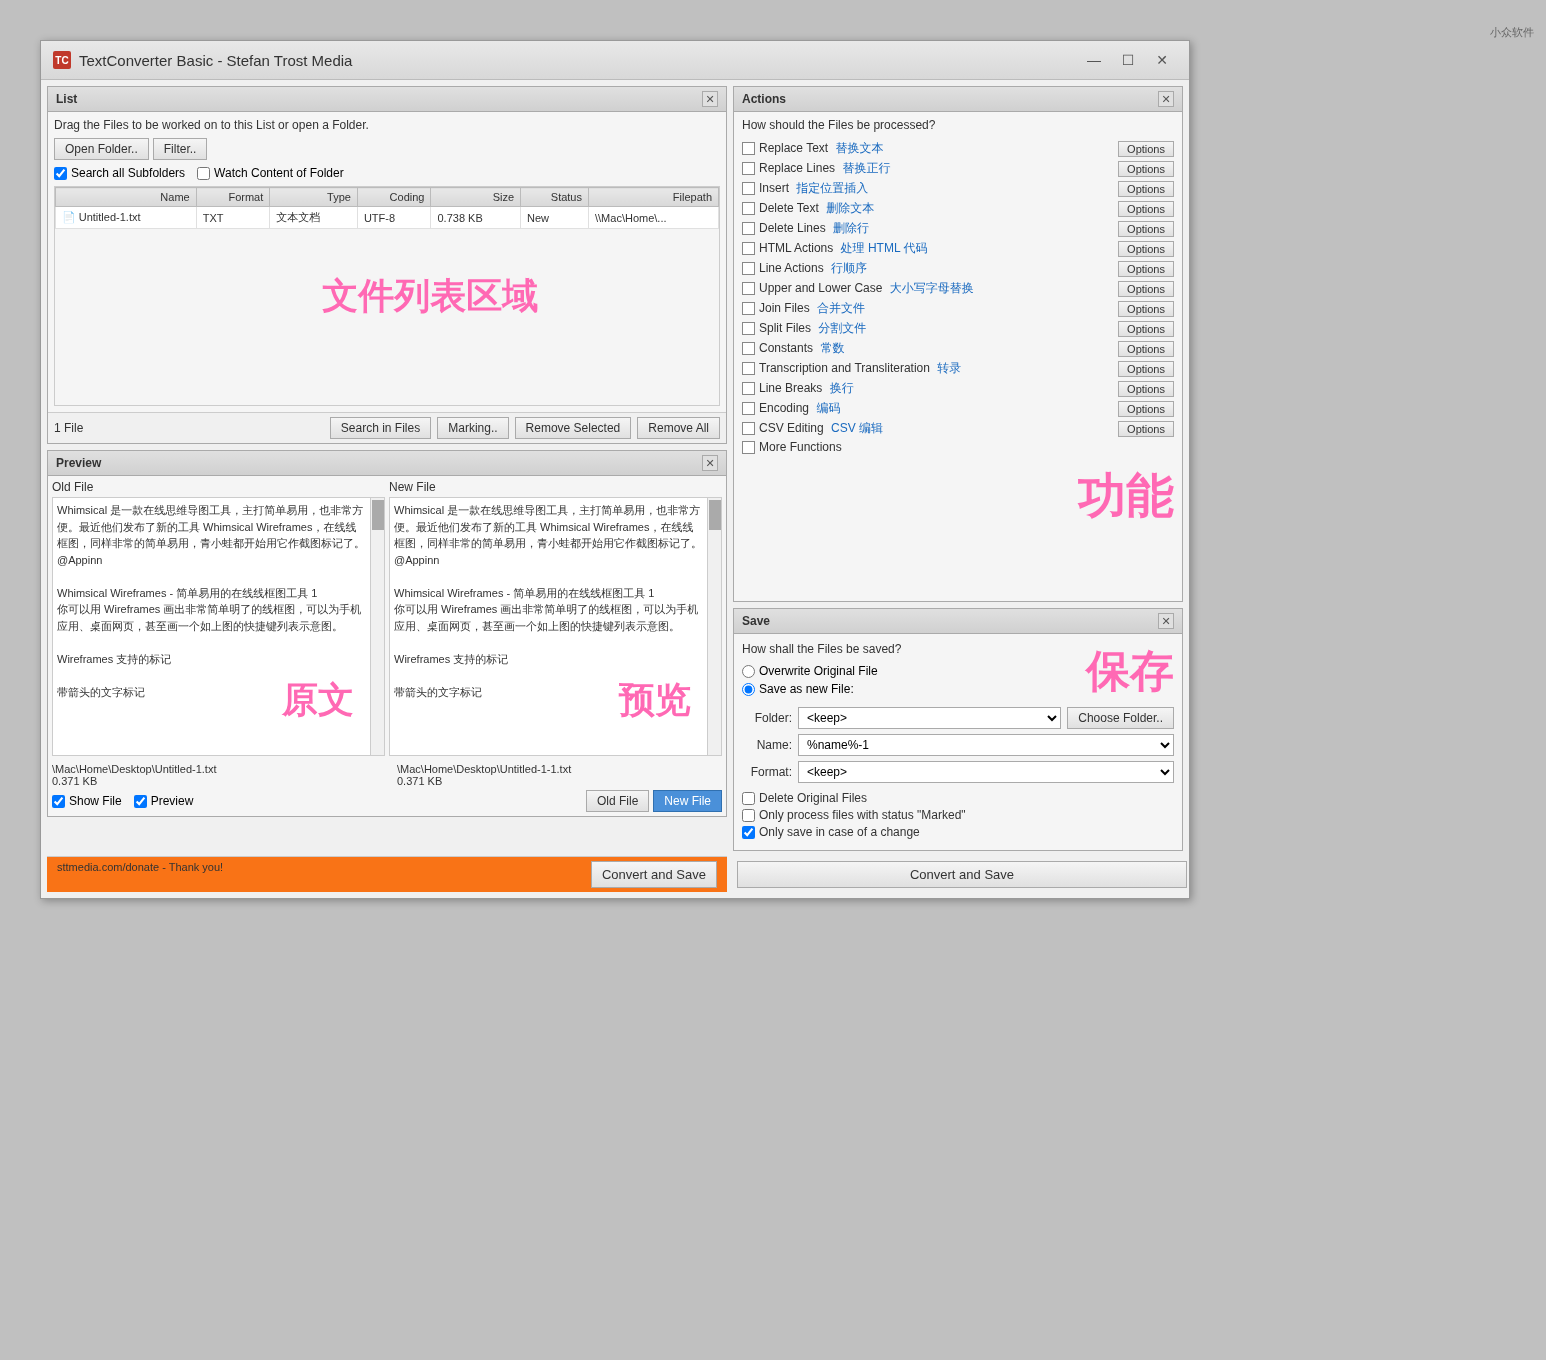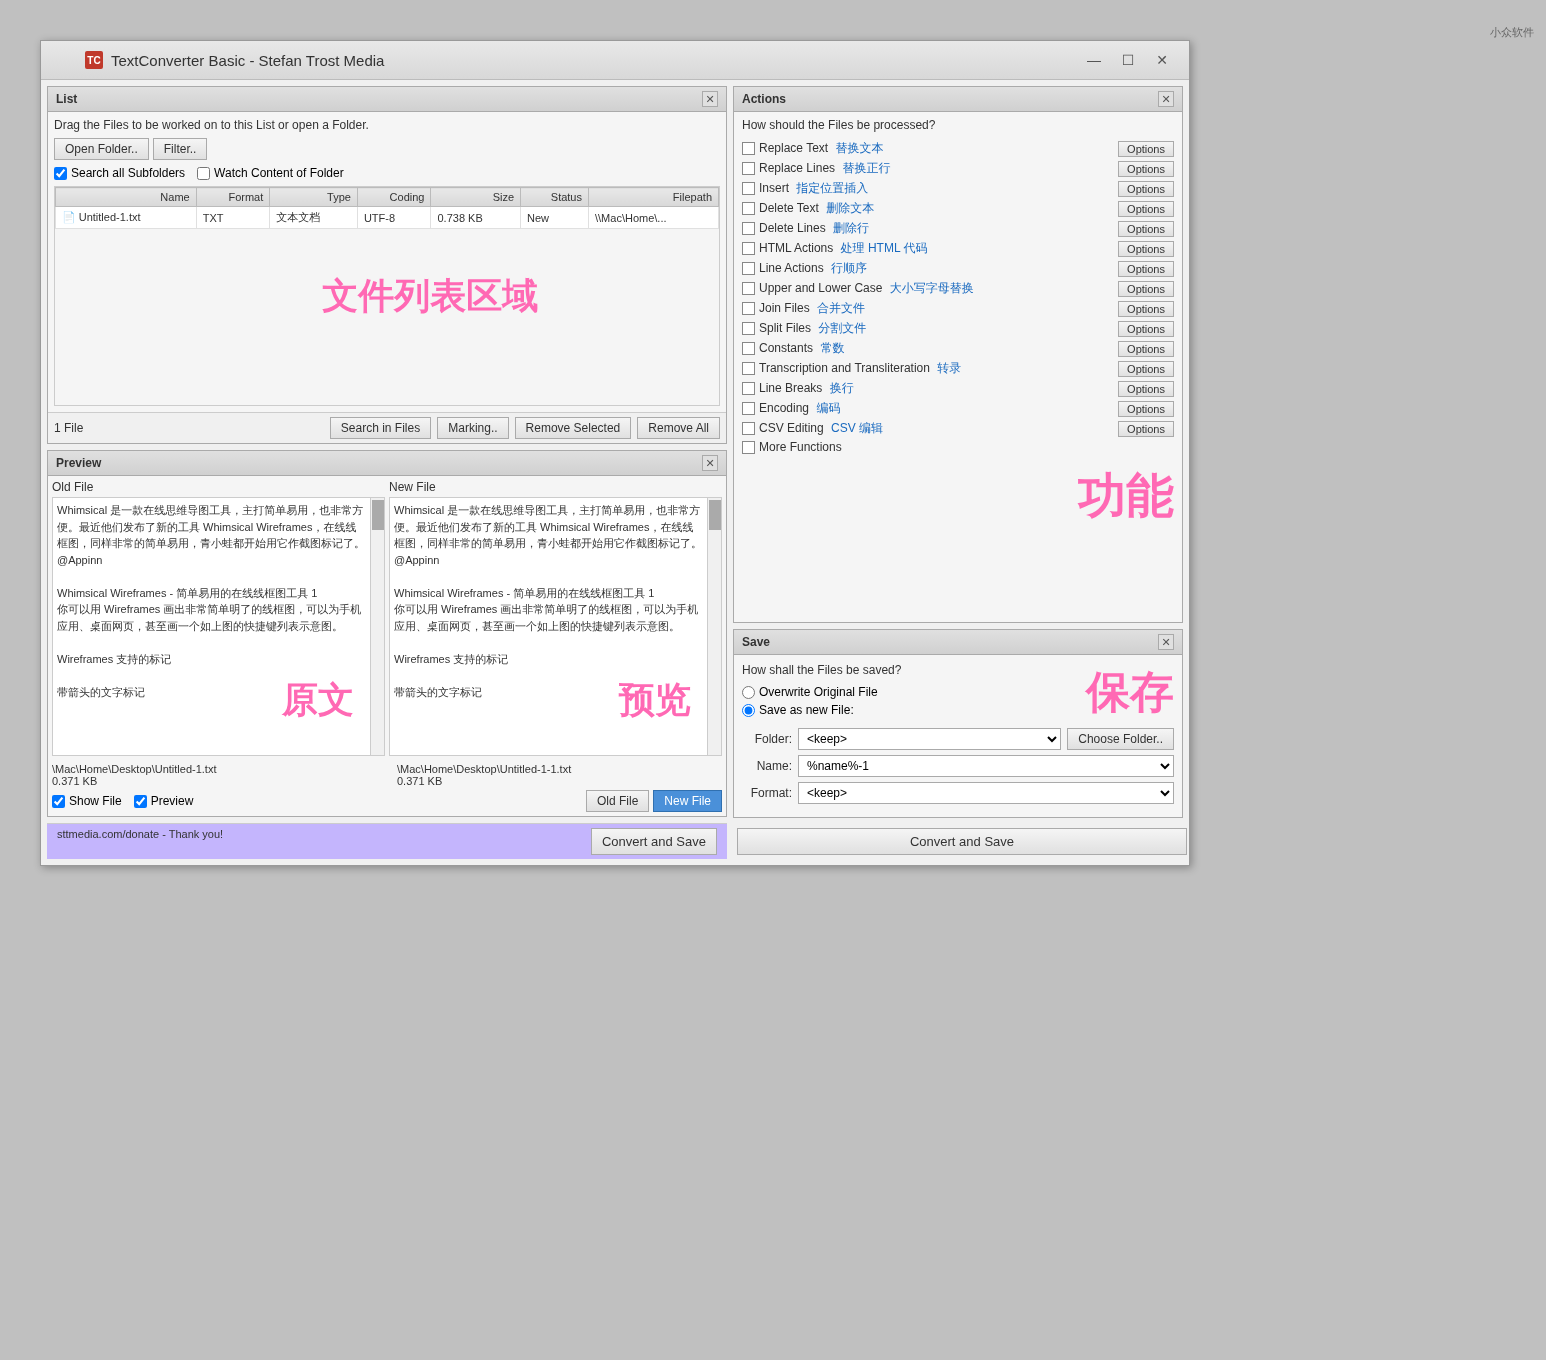--- a/index.html
+++ b/index.html
@@ -30,21 +30,20 @@
       padding: 8px 12px;
       display: flex;
       align-items: center;
       justify-content: space-between;
       border-bottom: 1px solid #bbb;
     }
     .title-bar-left {
       display: flex;
       align-items: center;
       gap: 8px;
-      margin-left: 32px;
     }
     .app-icon {
       width: 18px;
       height: 18px;
       background: #c0392b;
       border-radius: 2px;
       display: flex;
       align-items: center;
       justify-content: center;
       color: white;
@@ -299,25 +298,26 @@
     .preview-filepath {
       font-size: 11px;
       color: #333;
     }
     .show-file-area {
       display: flex;
       align-items: center;
       gap: 12px;
     }
     .status-bar {
-      background: #c4b5fd;
+      background: #f97316;
       border-top: 1px solid #ccc;
       padding: 4px 10px;
       font-size: 11px;
       color: #333;
+      margin-top: 33px;
     }
     .actions-panel {
       flex: 1;
     }
     .actions-panel .panel-body {
       padding: 6px 8px;
     }
     .actions-hint {
       font-size: 12px;
       color: #333;
@@ -694,19 +694,33 @@
               </select>
             </div>
             <div class="save-row">
               <span class="save-row-label">Format:</span>
               <select class="save-select">
                 <option>&lt;keep&gt;</option>
               </select>
             </div>
           </div>
 
+          <div class="save-checkboxes">
+            <label class="save-checkbox-row">
+              <input type="checkbox" style="">
+              <span>Delete Original Files</span>
+            </label>
+            <label class="save-checkbox-row">
+              <input type="checkbox" style="">
+              <span>Only process files with status "Marked"</span>
+            </label>
+            <label class="save-checkbox-row">
+              <input type="checkbox" checked="" style="">
+              <span>Only save in case of a change</span>
+            </label>
+          </div>
         </div>
       </div>
 
       <button class="btn convert-btn">Convert and Save</button>
     </div>
   </div>
 </div>
 
 </body></html>

